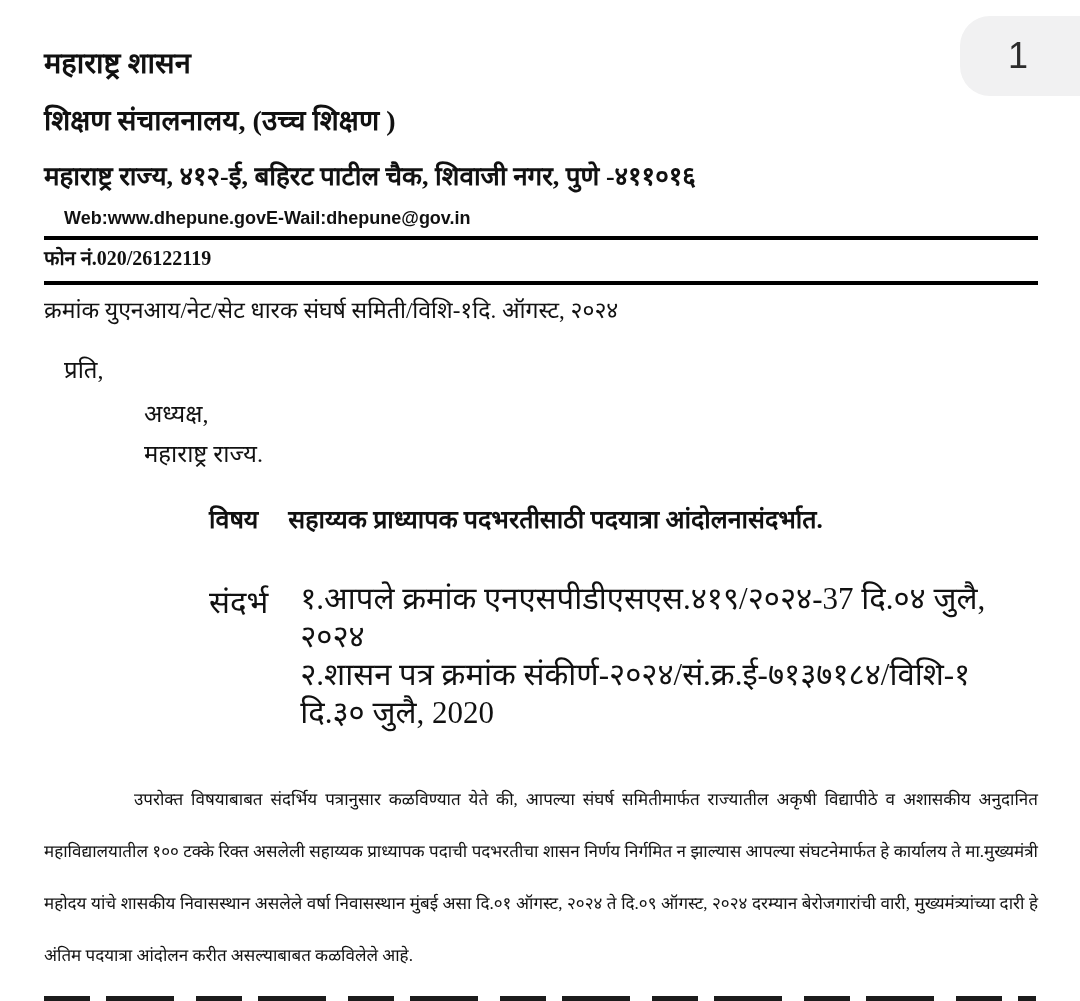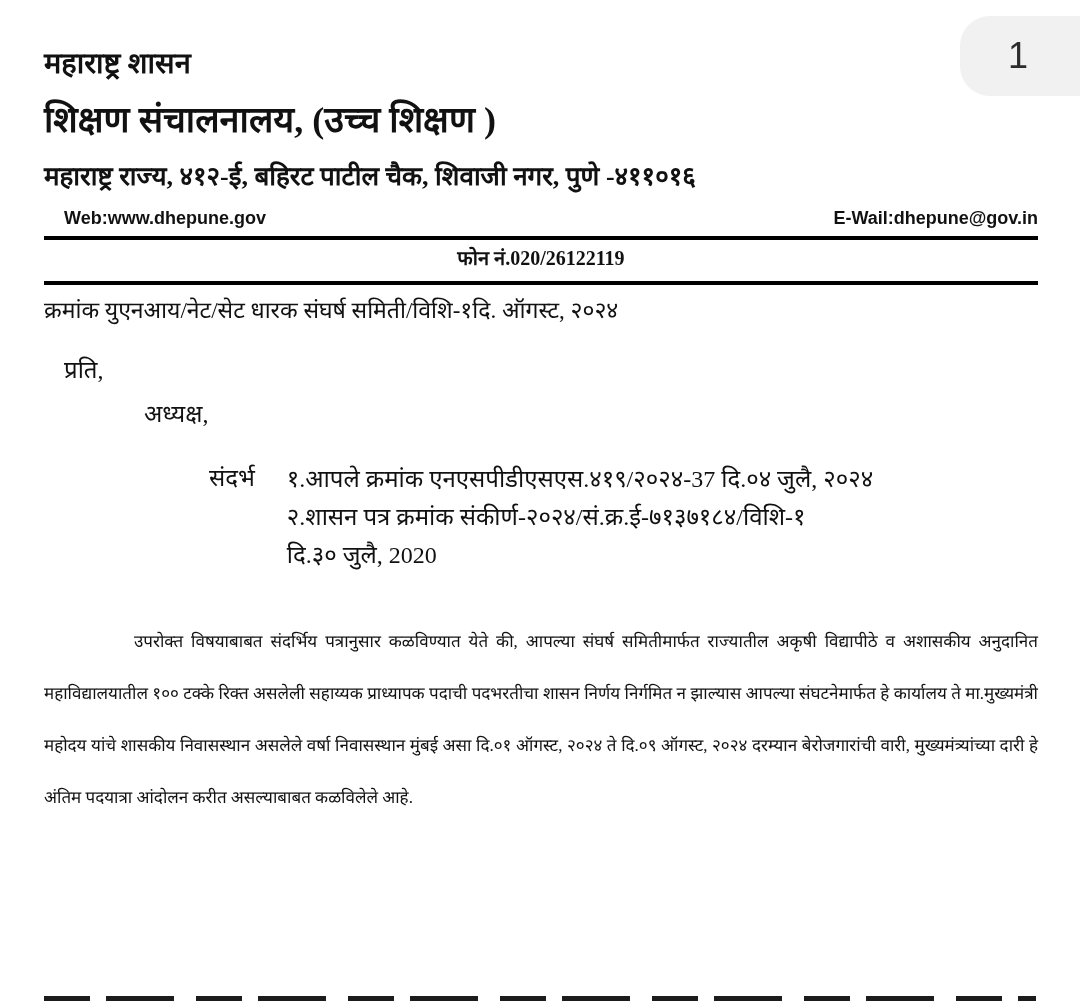--- a/index.html
+++ b/index.html
@@ -37,40 +37,39 @@
     padding-left: 48px;
     box-sizing: border-box;
     font-family: "Liberation Sans", sans-serif;
     font-size: 36px;
     color: #2c2c2c;
   }
 
   
   .lh-line { text-align: left; font-weight: bold; margin-top: 16px; }
   .lh-1 { font-size: 29px; line-height: 42px; }
-  .lh-2 { font-size: 36px; line-height: 41px; }
+  .lh-2 { font-size: 28px; line-height: 41px; }
   .lh-3 { font-size: 26px; line-height: 40px; }
 
   .webmail-row {
     display: flex;
-    justify-content: space-between;
     align-items: flex-end;
     margin: 8px 0 0 20px;
     font-family: "Liberation Sans", sans-serif;
     font-weight: bold;
     font-size: 18px;
     line-height: 26px;
   }
   .rule {
     height: 4px;
     background: #000000;
     margin-top: 5px;
   }
   .phone-line {
-    text-align: center;
+    text-align: left;
     font-weight: bold;
     font-size: 20px;
     line-height: 36px;
     font-family: "Liberation Serif", serif;
   }
   .kramank-row {
     display: flex;
     justify-content: flex-start;
     margin-top: 8px;
     font-size: 23px;
@@ -89,22 +88,22 @@
     margin: 28px 0 0 165px;
     font-weight: bold;
     font-size: 25px;
     line-height: 36px;
     gap: 30px;
   }
 
   
   .ref-row {
     display: flex;
-    margin: 26px 0 0 165px;
-    font-size: 24px;
+    margin: 42px 0 0 165px;
+    font-size: 31px;
     gap: 32px;
   }
   .ref-items div { line-height: 38px; }
 
   
   .body-para {
     margin-top: 42px;
     font-size: 17px;
     line-height: 52px;
     text-align: justify;
@@ -155,22 +154,27 @@
 
     <div class="kramank-row">
       <span>क्रमांक युएनआय/नेट/सेट धारक संघर्ष समिती/विशि-१</span>
       <span class="date">दि. ऑगस्ट, २०२४</span>
     </div>
 
     <div class="prati">प्रति,</div>
 
     <div class="recipient-lines">
       <div>अध्यक्ष,</div>
+      <div>महाराष्ट्र राज्य.</div>
     </div>
 
+    <div class="subject-row">
+      <span>विषय</span>
+      <span>सहाय्यक प्राध्यापक पदभरतीसाठी पदयात्रा आंदोलनासंदर्भात.</span>
+    </div>
 
     <div class="ref-row">
       <span>संदर्भ</span>
       <span class="ref-items">
         <div>१.आपले क्रमांक एनएसपीडीएसएस.४१९/२०२४-37 दि.०४ जुलै, २०२४</div>
         <div>२.शासन पत्र क्रमांक संकीर्ण-२०२४/सं.क्र.ई-७१३७१८४/विशि-१</div>
         <div>दि.३० जुलै, 2020</div>
       </span>
     </div>
 

